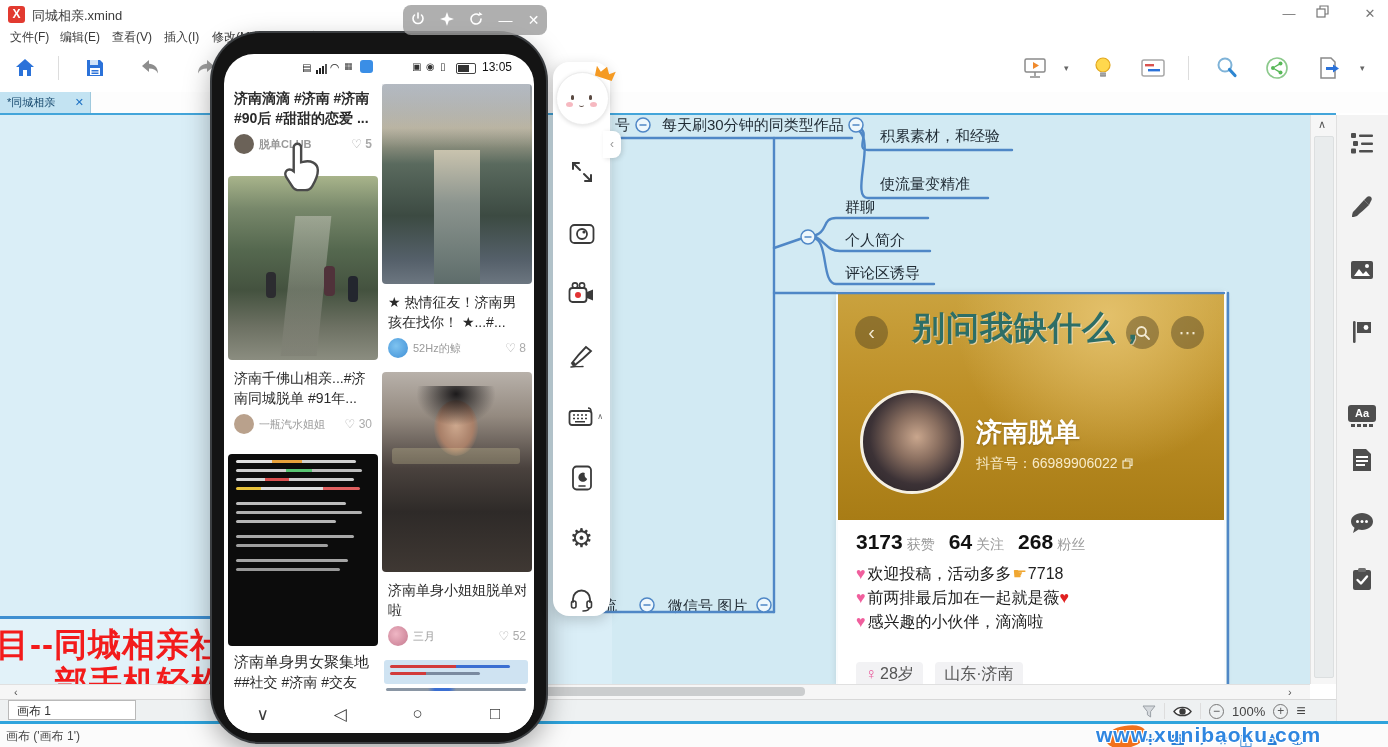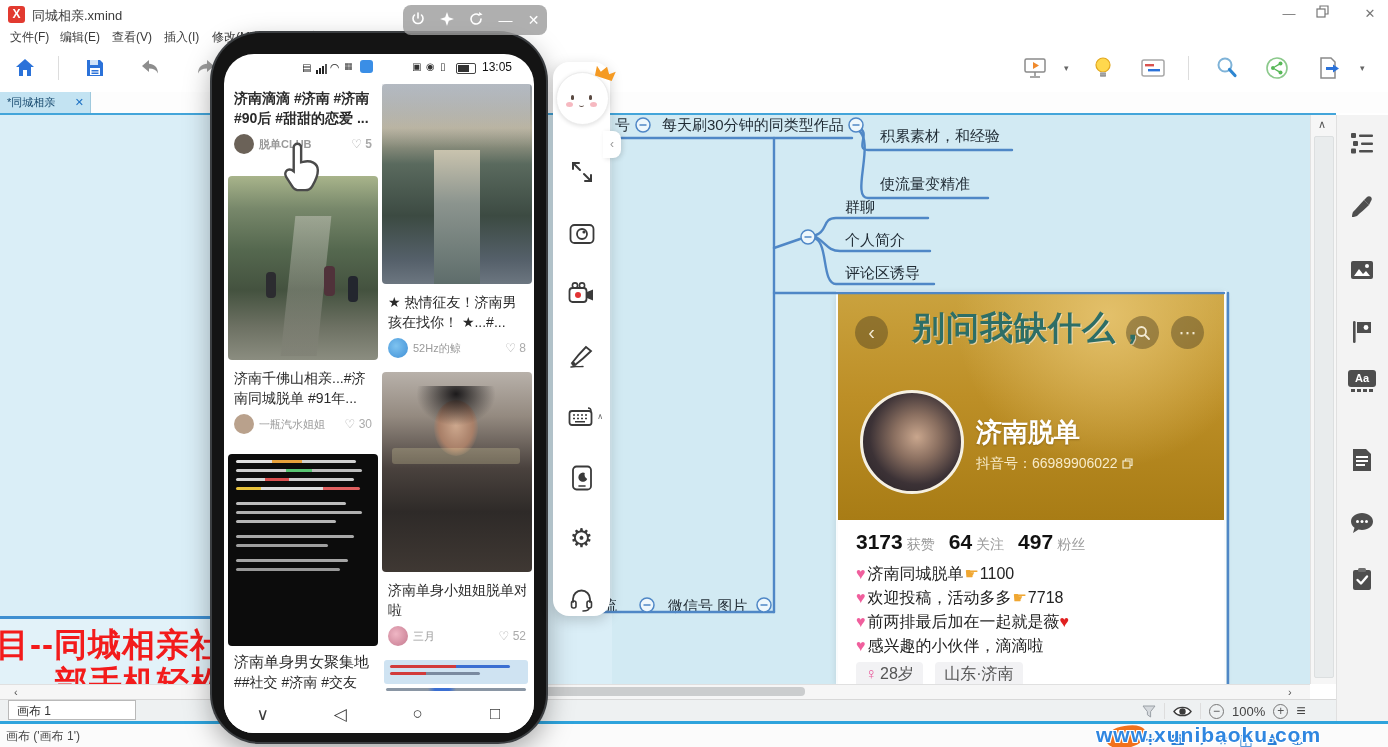--- a/index.html
+++ b/index.html
@@ -248,24 +248,23 @@
     <div class="pc-id nowrap">
       <span>抖音号：66989906022</span>
       <svg width="11" height="11" viewBox="0 0 11 11" style="vertical-align:-1px;">
           <rect x="1" y="3" width="7" height="7" fill="none" stroke="#f2e8c8" stroke-width="1.2"></rect>
           <path d="M3.5 3 V1 H10 V7.5 H8" fill="none" stroke="#f2e8c8" stroke-width="1.2"></path>
         </svg>
     </div>
   </div>
   <div class="pc-body">
     <div style="position:absolute;left:18px;top:10px;white-space:nowrap;">
-      <span class="stat-val">3173</span><span class="stat-lbl">获赞</span><span class="stat-val">64</span><span class="stat-lbl">关注</span><span class="stat-val">497</span><span class="stat-lbl">粉丝</span>
+      <span class="stat-val">3173</span><span class="stat-lbl">获赞</span><span class="stat-val">64</span><span class="stat-lbl">关注</span><span class="stat-val">268</span><span class="stat-lbl">粉丝</span>
     </div>
     <div style="position:absolute;left:18px;top:42px;">
-      <div class="bio-line"><span class="ph">♥</span><span>济南同城脱单</span><span class="pr">☛</span><span>1100</span></div>
       <div class="bio-line"><span class="ph">♥</span><span>欢迎投稿，活动多多</span><span class="pr">☛</span><span>7718</span></div>
       <div class="bio-line"><span class="ph">♥</span><span>前两排最后加在一起就是薇</span><span class="rh">♥</span></div>
       <div class="bio-line"><span class="ph">♥</span><span>感兴趣的小伙伴，滴滴啦</span></div>
     </div>
     <div style="position:absolute;left:18px;top:142px;white-space:nowrap;">
       <span class="chip"><span class="female">♀</span><span>28岁</span></span>
       <span class="chip">山东·济南</span>
     </div>
   </div>
 </div>
@@ -363,21 +362,21 @@
       <circle cx="17" cy="6" r="2" fill="#fff"></circle>
     </svg>
 </div>
 <div class="a rs-ic" style="top:319px;">
   <svg width="22" height="24" viewBox="0 0 22 24">
       <rect x="2" y="1" width="2.6" height="22" rx="1.3" fill="#4e4e4e"></rect>
       <path d="M6 2 H20 V13 H6 Z" fill="#4e4e4e"></path>
       <circle cx="15" cy="7.5" r="2.4" fill="#fff"></circle>
     </svg>
 </div>
-<div class="a rs-ic" style="top:368px;">
+<div class="a rs-ic" style="top:403px;">
   <div style="text-align:center;">
     <div style="width:28px;height:17px;background:#4e4e4e;border-radius:3px;color:#fff;font-size:11px;font-weight:bold;line-height:17px;">Aa</div>
     <div style="margin-top:2px;display:flex;gap:2px;justify-content:center;">
       <i style="width:4px;height:3px;background:#4e4e4e;display:block;"></i>
         <i style="width:4px;height:3px;background:#4e4e4e;display:block;"></i>
         <i style="width:4px;height:3px;background:#4e4e4e;display:block;"></i>
         <i style="width:4px;height:3px;background:#4e4e4e;display:block;"></i>
     </div>
   </div>
 </div>

